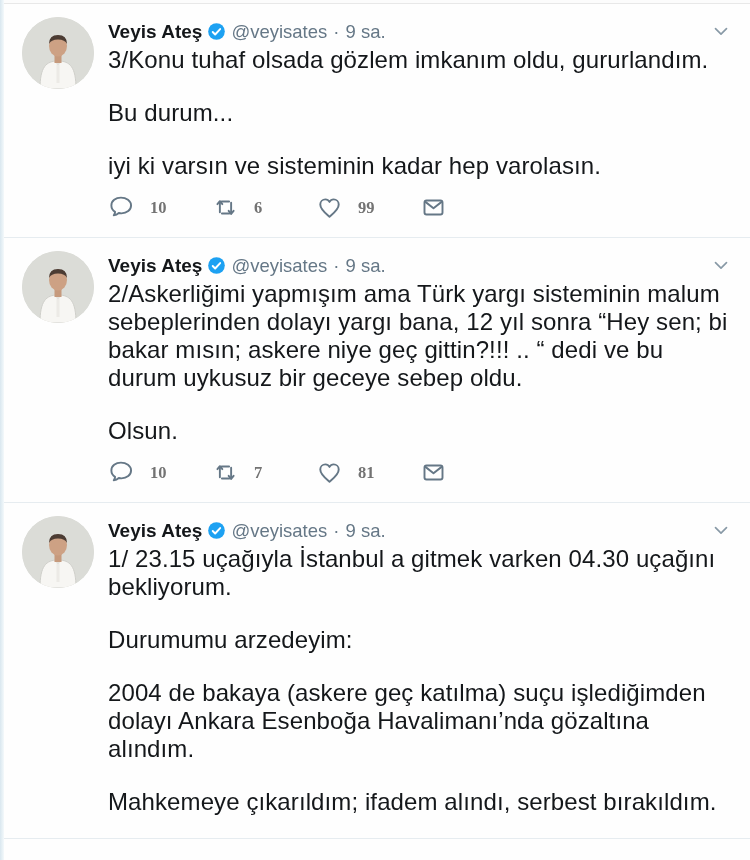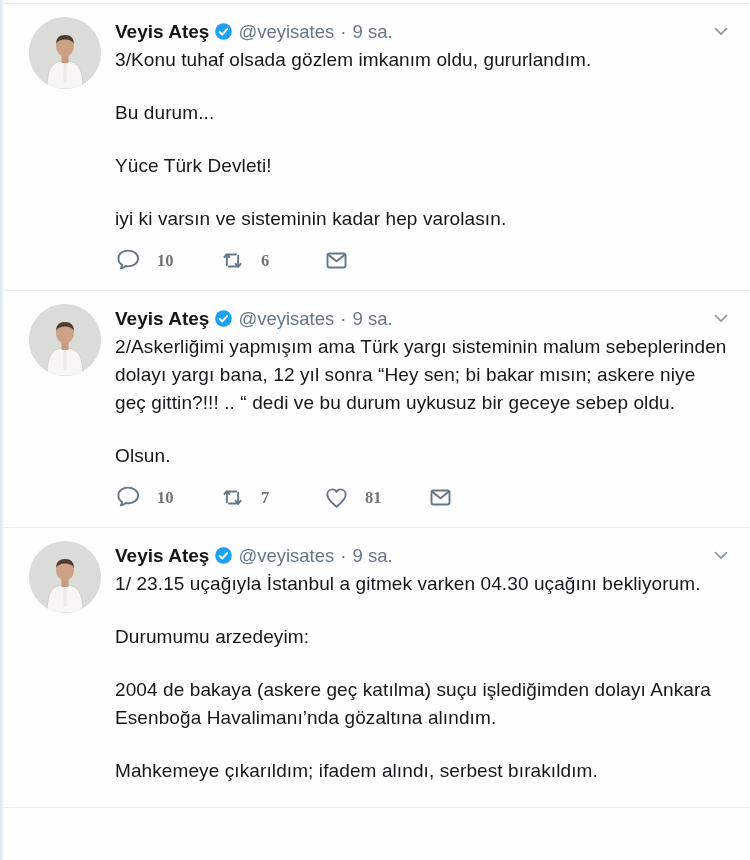--- a/index.html
+++ b/index.html
@@ -17,21 +17,21 @@
     z-index: 5;
   }
   .top-line {
     height: 3px;
     border-bottom: 1px solid #e8e8e8;
     background: #fcfcfc;
   }
   .feed { width: 100%; }
   .tweet {
     display: flex;
-    padding: 13px 20px 8px 29px;
+    padding: 13px 20px 8px 22px;
     border-bottom: 1px solid #e6ecf0;
     background: #fefefe;
     position: relative;
   }
   .avatar-col { width: 72px; flex: 0 0 72px; margin-right: 14px; }
   .avatar {
     width: 72px; height: 72px; border-radius: 50%;
     overflow: hidden; background: #dadbd6;
     cursor: pointer;
   }
@@ -52,21 +52,21 @@
   .handle, .dot, .time { color: #657786; font-size: 18.5px; }
   .dot { margin: 0 6px; }
   .chevron {
     position: absolute; right: -2px; top: 2px;
     width: 22px; height: 22px; cursor: pointer;
   }
   .chevron svg { display: block; }
   .tweet-body { margin-top: 1px; }
   .tweet-body p {
     margin: 0 0 25px 0;
-    font-size: 19px;
+    font-size: 24px;
     line-height: 28px;
     color: #14171a;
     letter-spacing: 0.1px;
   }
   .tweet-body p:last-child { margin-bottom: 14px; }
   .actions {
     display: flex; align-items: center;
     margin: 0 0 8px 0;
   }
   .action {
@@ -120,21 +120,20 @@
         <span class="time">9 sa.</span>
         <span class="chevron">
           <svg viewBox="0 0 24 24" width="22" height="22">
               <path d="M6 9.5 l6 6 6-6" fill="none" stroke="#8899a6" stroke-width="1.8" stroke-linecap="round" stroke-linejoin="round"></path>
             </svg>
         </span>
       </div>
       <div class="tweet-body">
           <p>3/Konu tuhaf olsada gözlem imkanım oldu, gururlandım.</p>
           <p>Bu durum...</p>
-          <p>Yüce Türk Devleti!</p>
           <p>iyi ki varsın ve sisteminin kadar hep varolasın.</p>
         </div>
       <div class="actions">
         <div class="action">
           <span class="a-icon">
             <svg viewBox="0 0 24 24">
                 <path class="ico" d="M20.5 10.2c0 4-3.8 7-8.5 7-.8 0-1.6-.1-2.4-.3-1 .9-2.5 1.8-4.5 2 .7-.8 1.1-1.9 1.2-3-2-1.3-3.3-3.3-3.3-5.7 0-4 3.8-7 8.5-7s9 3 9 7z"></path>
               </svg>
           </span>
           <span class="count">10</span>
@@ -142,20 +141,28 @@
         <div class="action">
           <span class="a-icon">
             <svg viewBox="0 0 24 24">
               <path class="ico" d="M7 16.2 V8.5 a1.8 1.8 0 0 1 1.8 -1.8 h6.4"></path>
               <path class="ico" d="M4.8 9 L7 6.4 9.2 9"></path>
               <path class="ico" d="M17 7.8 v7.7 a1.8 1.8 0 0 1 -1.8 1.8 h-6.4"></path>
               <path class="ico" d="M14.8 15 L17 17.8 19.2 15"></path>
             </svg>
           </span>
           <span class="count">6</span>
+        </div>
+        <div class="action">
+          <span class="a-icon">
+            <svg viewBox="0 0 24 24">
+                <path class="ico" d="M12 20.2 C8.4 17.1 3.8 13.8 3.8 9.4 3.8 6.7 5.9 4.8 8.3 4.8 c1.6 0 3 .9 3.7 2.2 .7-1.3 2.1-2.2 3.7-2.2 2.4 0 4.5 1.9 4.5 4.6 0 4.4-4.6 7.7-8.2 10.8z"></path>
+              </svg>
+          </span>
+          <span class="count">99</span>
         </div>
         <div class="action">
           <span class="a-icon">
             <svg viewBox="0 0 24 24">
               <rect class="ico" x="4" y="5.8" width="16" height="12.4" rx="1.8"></rect>
               <path class="ico" d="M4.8 7 L12 12.6 19.2 7"></path>
             </svg>
           </span>
         </div>
       </div>

